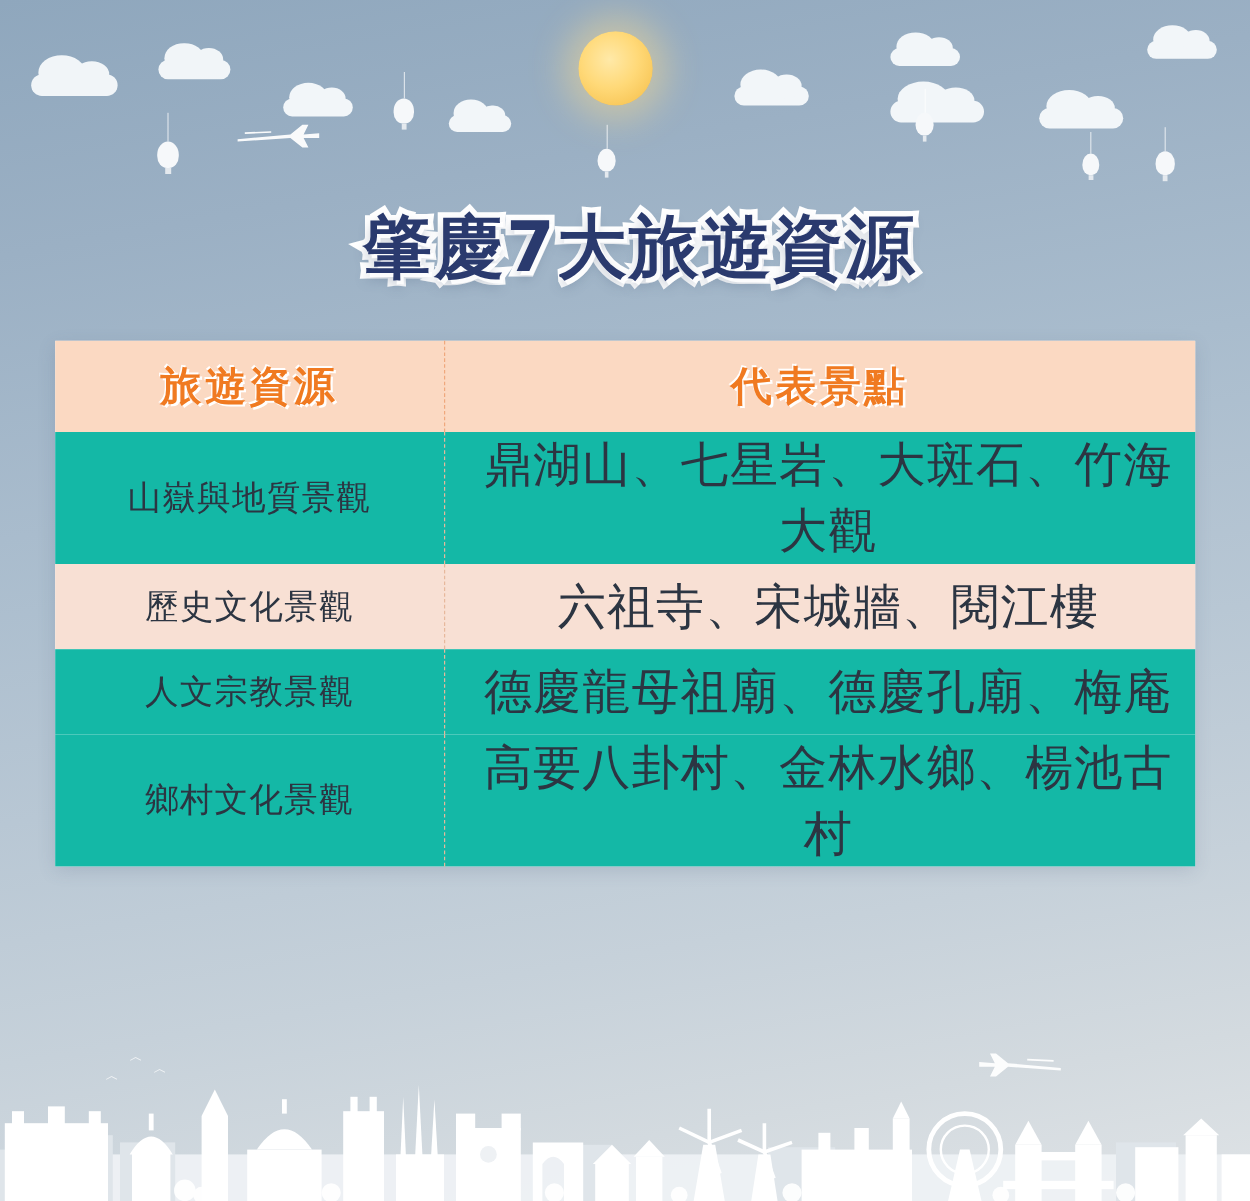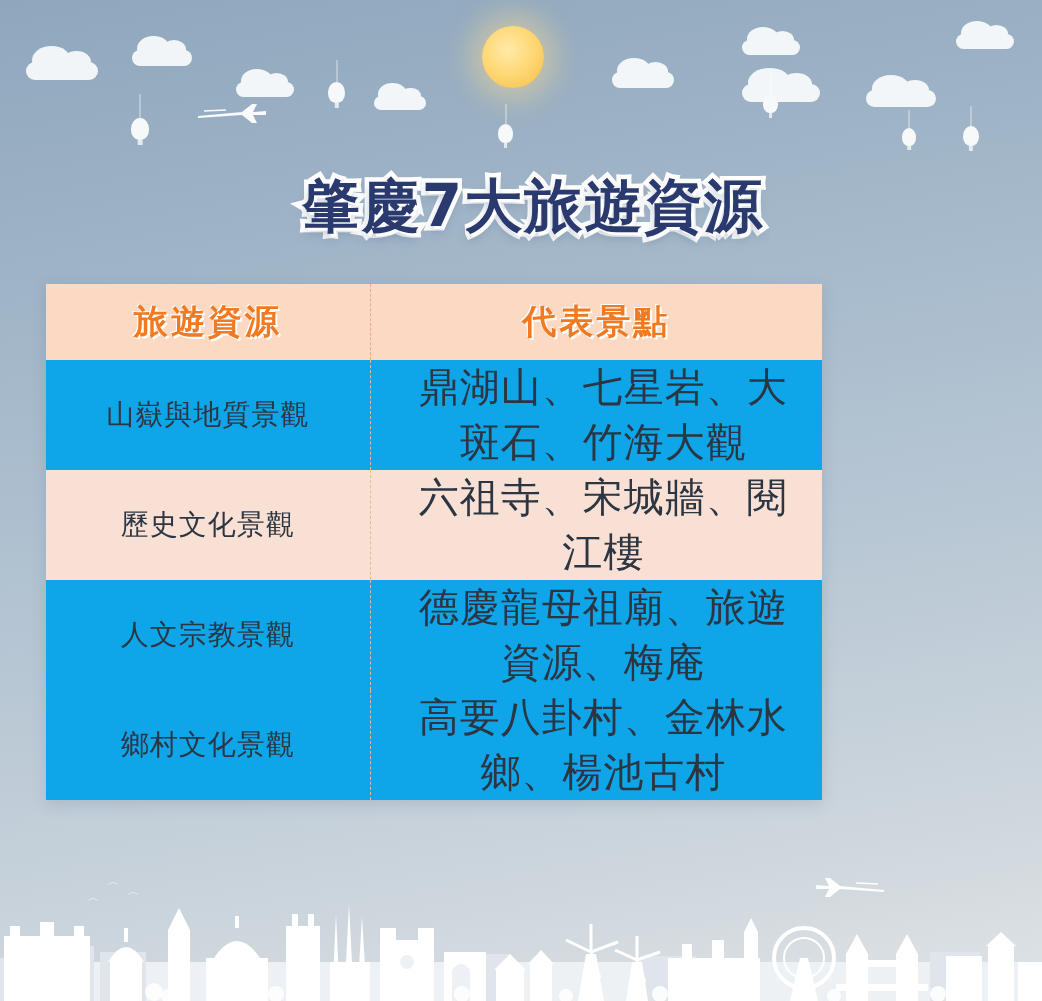--- a/index.html
+++ b/index.html
@@ -88,21 +88,21 @@
     text-shadow:
        3px 3px 0 rgba(255,255,255,.9),
        0 6px 10px rgba(80,100,130,.35);
   }
 
   
   .table {
     position: absolute;
     left: 46px;
     top: 284px;
-    width: 776px;
+    width: 950px;
     border-collapse: collapse;
     border-spacing: 0;
     box-shadow: 0 4px 14px rgba(70,90,120,.18);
     z-index: 5;
     background: #fff;
   }
   .table tr { height: 71px; }
   .table th, .table td {
     padding: 0 14px;
     vertical-align: middle;
@@ -114,21 +114,21 @@
     font-size: 34px;
     font-weight: bold;
     color: #f07a21;
     letter-spacing: 3px;
     text-align: center;
     text-shadow: 2px 2px 0 #ffffff, -1px -1px 0 #ffffff;
   }
   .col-a { width: 324px; }
   .col-b { width: auto; }
 
-  .table .row-odd  { background: #0ea5e9; }
+  .table .row-odd  { background: #14b8a6; }
   .table .row-even { background: #f8e0d4; }
 
   .table td.c-a {
     font-family: "DejaVu Sans", sans-serif;
     font-size: 28px;
     color: #2c3542;
     text-align: center;
     letter-spacing: 1px;
     border-right: 1px dashed #e7b89c;
   }
@@ -231,21 +231,21 @@
     <tr class="row-odd">
       <td class="c-a">山嶽與地質景觀</td>
       <td class="c-b">鼎湖山、七星岩、大斑石、竹海大觀</td>
     </tr>
     <tr class="row-even">
       <td class="c-a">歷史文化景觀</td>
       <td class="c-b">六祖寺、宋城牆、閱江樓</td>
     </tr>
     <tr class="row-odd">
       <td class="c-a">人文宗教景觀</td>
-      <td class="c-b">德慶龍母祖廟、旅遊資源、梅庵</td>
+      <td class="c-b">德慶龍母祖廟、德慶孔廟、梅庵</td>
     </tr>
     <tr class="row-odd">
       <td class="c-a">鄉村文化景觀</td>
       <td class="c-b">高要八卦村、金林水鄉、楊池古村</td>
     </tr>
   </tbody>
 </table>
 
 <svg id="skyline" viewBox="0 0 1042 135" preserveAspectRatio="none">
 

